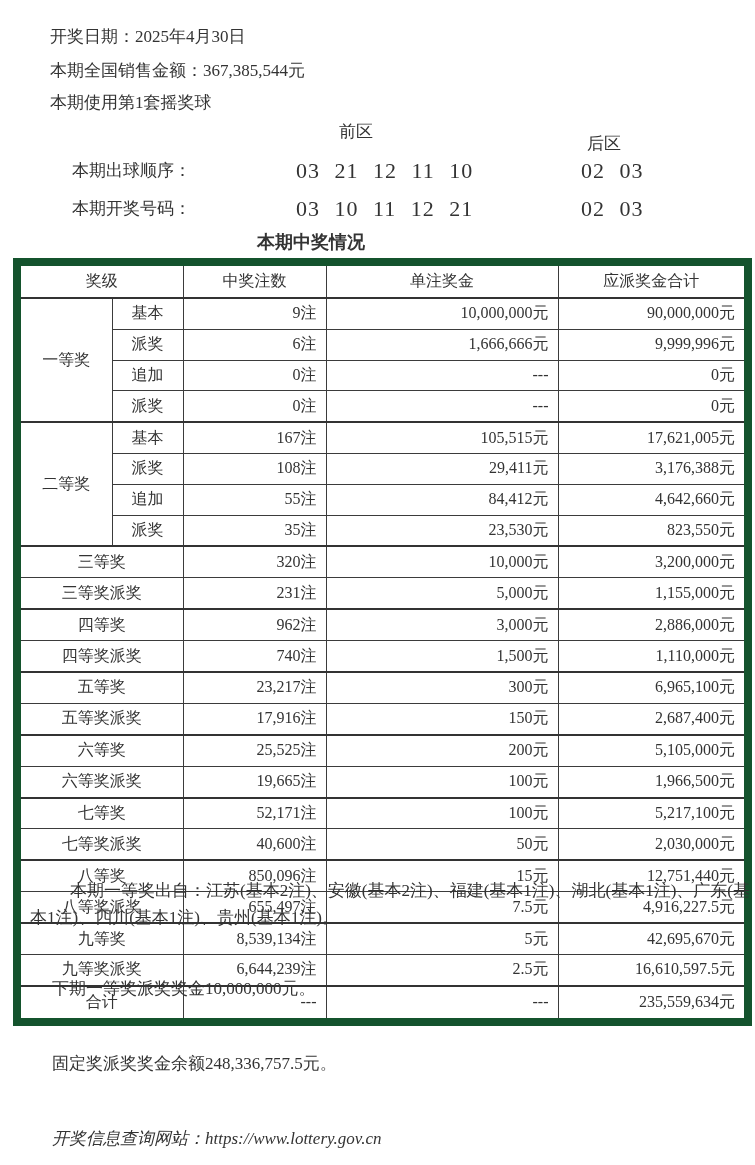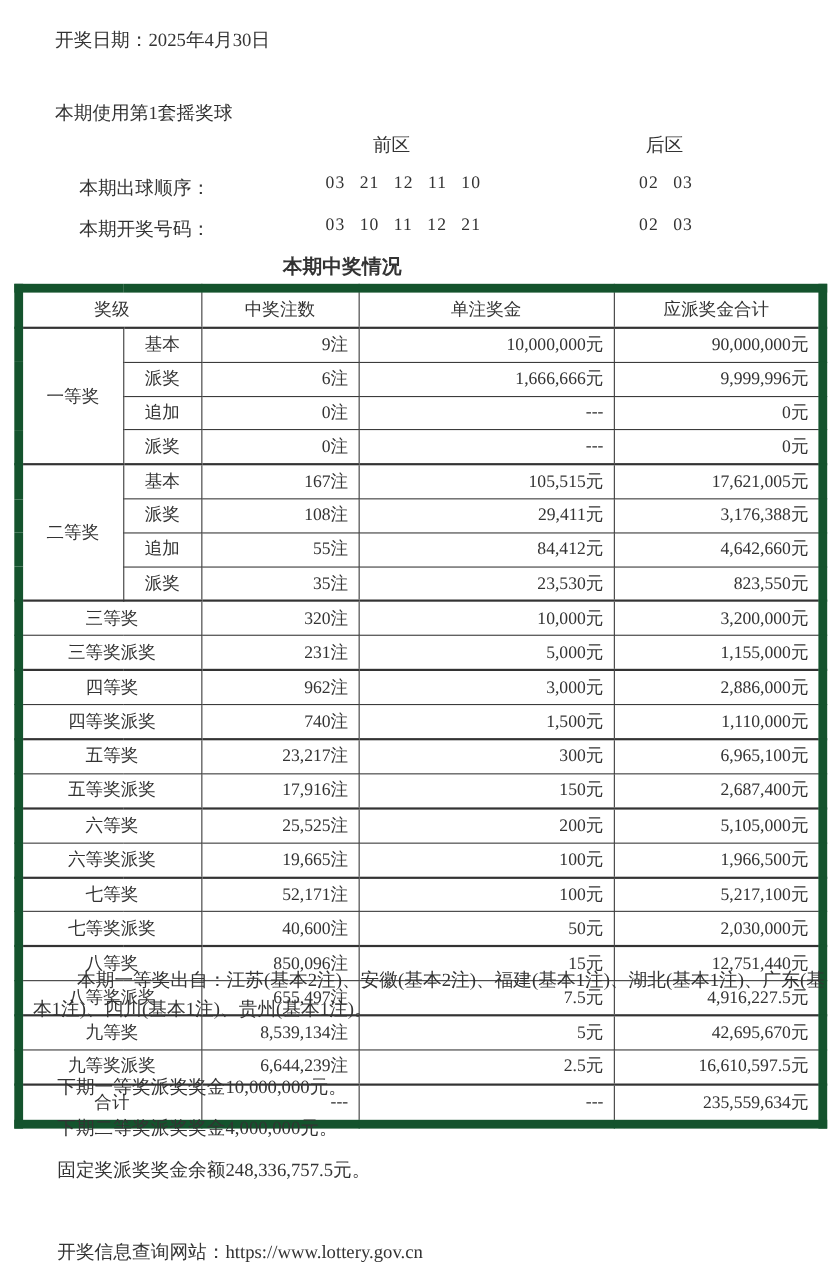--- a/index.html
+++ b/index.html
@@ -8,21 +8,21 @@
     width:755px; height:1165px;
     background:#ffffff;
     color:#333333;
     font-family:"Liberation Serif","DejaVu Serif",serif;
     overflow:hidden;
   }
   .abs { position:absolute; white-space:nowrap; }
   .info { font-size:17px; }
   .zone { font-size:17px; width:112px; text-align:center; }
   .rowlabel { font-size:17px;margin-left:22px; }
-  .nums { font-size:16px; word-spacing:8px; letter-spacing:1px; }
+  .nums { font-size:22px; word-spacing:8px; letter-spacing:1px; }
   .table-title { left:0; top:230px; width:622px; text-align:center; font-size:18px; font-weight:700; }
 
   table.prize {
     position:absolute; left:13px; top:258px;
     width:731px; height:768px;
     border-collapse:collapse; table-layout:fixed;
     font-size:16px;
     border:8px solid #14532d;
   }
   table.prize th, table.prize td {
@@ -42,24 +42,25 @@
     text-indent:40px; margin:0;
     white-space:normal;
   }
 </style>
 </head>
 <body>
 
 <div class="page">
 
   <div class="abs info" style="left:50px; top:25px;">开奖日期：2025年4月30日</div>
+  <div class="abs info" style="left:50px; top:59px;">本期全国销售金额：367,385,544元</div>
   <div class="abs info" style="left:50px; top:91px;">本期使用第1套摇奖球</div>
 
   <div class="abs zone" style="left:300px; top:120px;">前区</div>
-  <div class="abs zone" style="left:548px; top:120px;">后区</div>
+  <div class="abs zone" style="left:548px; top:132px;">后区</div>
 
   <div class="abs rowlabel" style="left:50px; top:159px;">本期出球顺序：</div>
   <div class="abs nums" style="left:296px; top:158px;">03 21 12 11 10</div>
   <div class="abs nums" style="left:581px; top:158px;">02 03</div>
 
   <div class="abs rowlabel" style="left:50px; top:197px;">本期开奖号码：</div>
   <div class="abs nums" style="left:296px; top:196px;">03 10 11 12 21</div>
   <div class="abs nums" style="left:581px; top:196px;">02 03</div>
 
   <div class="abs table-title">本期中奖情况</div>
@@ -221,17 +222,16 @@
       <td class="num">---</td>
       <td class="num">---</td>
       <td class="num">235,559,634元</td>
     </tr>
   </tbody>
     </table>
 
 
   <p class="para" style="top:877px;margin-left:18px;">本期一等奖出自：江苏(基本2注)、安徽(基本2注)、福建(基本1注)、湖北(基本1注)、广东(基本1注)、四川(基本1注)、贵州(基本1注)。</p>
   <p class="para" style="top:975px;">下期一等奖派奖奖金10,000,000元。</p>
-  <p class="para" style="top:1012px;">下期二等奖派奖奖金4,000,000元。</p>
   <p class="para" style="top:1050px;">固定奖派奖奖金余额248,336,757.5元。</p>
-  <p class="para" style="top:1125px;">开奖信息查询网站：https://www.lottery.gov.cn</p>
+  <p class="para" style="top:1125px;font-style:italic;">开奖信息查询网站：https://www.lottery.gov.cn</p>
 
 </div>
 
 </body></html>

